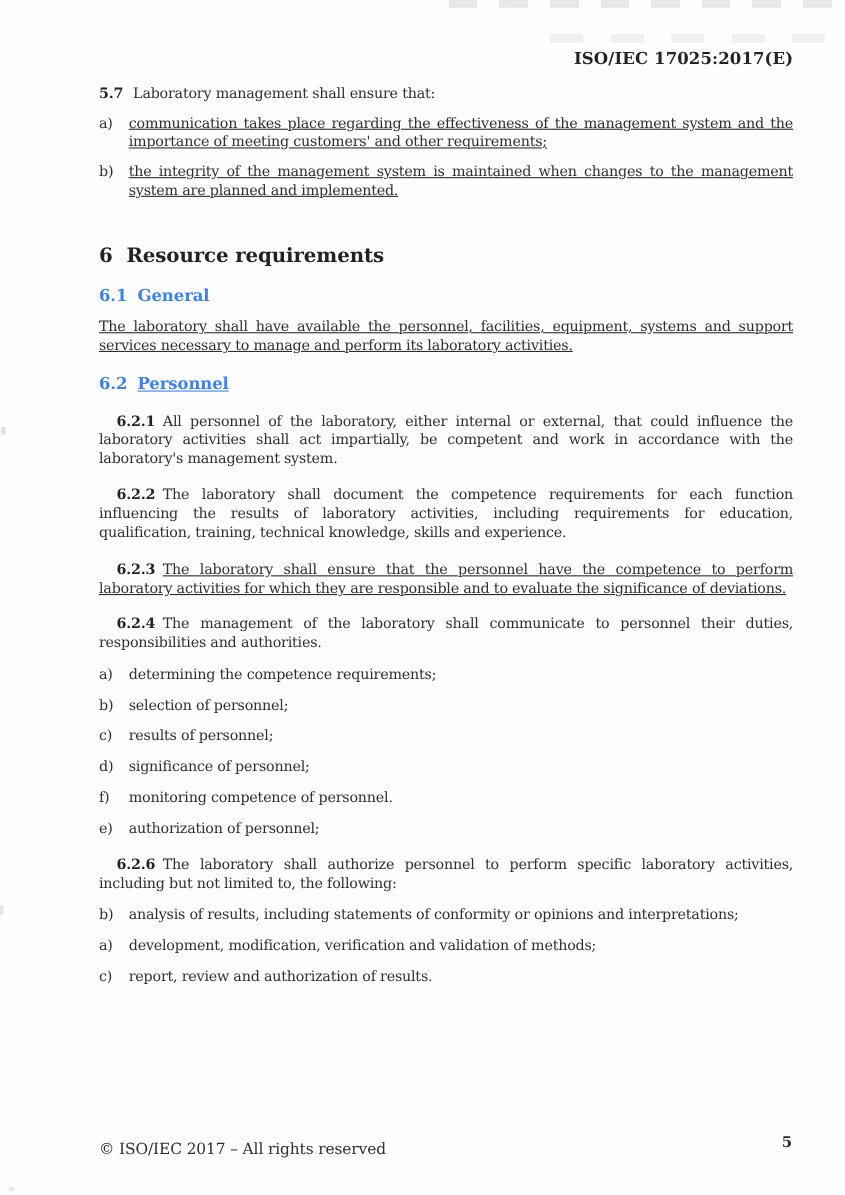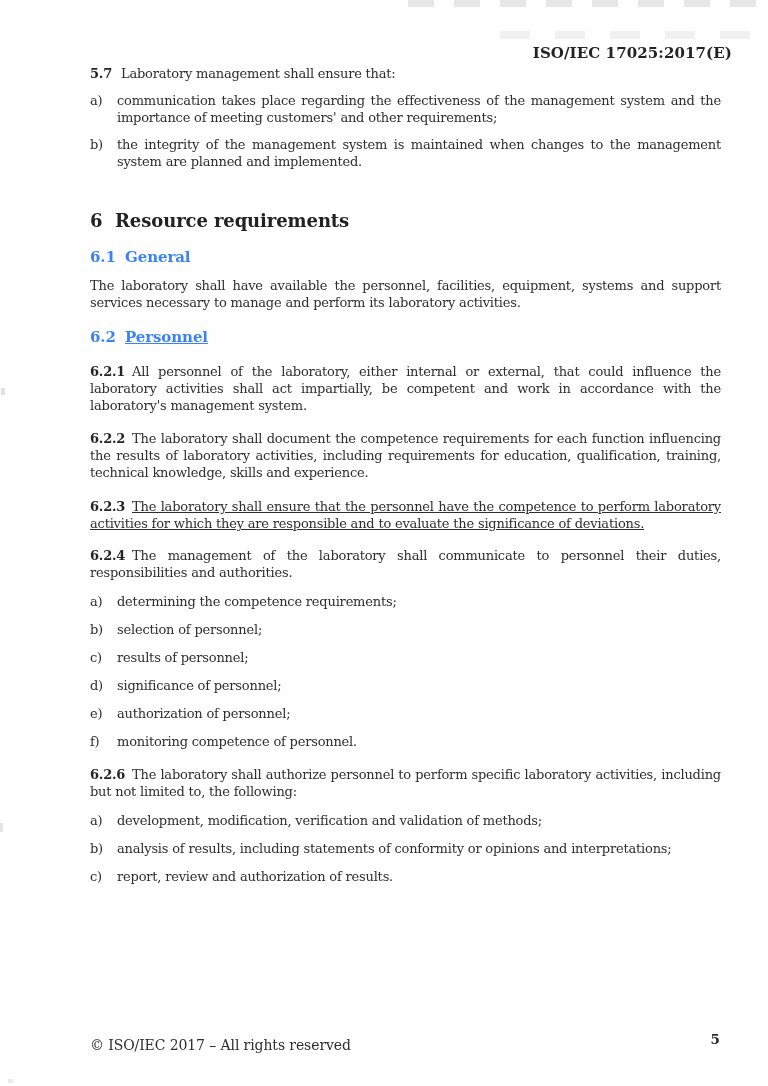--- a/index.html
+++ b/index.html
@@ -25,46 +25,46 @@
     background: repeating-linear-gradient(90deg,
       rgba(120,120,120,0.10) 0 30px, rgba(255,255,255,0) 30px 55px);
   }
   .scan-dot-1 { position: absolute; left: 1px; top: 388px; width: 4px; height: 7px; background: rgba(90,90,90,0.18); }
   .scan-dot-2 { position: absolute; left: 0px; top: 823px; width: 3px; height: 9px; background: rgba(90,90,90,0.15); }
   .scan-dot-3 { position: absolute; left: 8px; top: 1079px; width: 5px; height: 4px; background: rgba(90,90,90,0.12); }
 
   .header-ref {
     position: absolute;
     top: 44px;
-    right: 36px;
+    right: 47px;
     font-size: 15px;
     font-weight: bold;
     color: #232323;
     letter-spacing: 0.1px;
   }
 
   .content {
     position: absolute;
     left: 90px;
-    top: 0;
+    top: 12px;
     width: 631px;
     padding-top: 65px;
     font-size: 13px;
     line-height: 17px;
     letter-spacing: -0.2px;
   }
 
   .para { text-align: justify; }
   .cnum {
     display: inline-block;
     font-weight: bold;
     color: #242424;
   }
   .w-short { width: 31px; }   
-  .w-long  { width: 42px; }   
+  .w-long  { width: 42px; margin-left: 16px; }   
 
   .h1 {
     font-size: 18px;
     line-height: 22px;
     font-weight: bold;
     color: #222222;
     margin-top: 40px;
     letter-spacing: -0.1px;
   }
   .h1 .hnum { display: inline-block; width: 25px; }
@@ -77,21 +77,21 @@
   }
   .h2 .hnum { display: inline-block; width: 35px; }
 
   .item {
     padding-left: 27px;
     text-indent: -27px;
     text-align: justify;
   }
   .item .marker { display: inline-block; width: 27px; text-indent: 0; }
 
-  .mt10 { margin-top: 10px; }
+  .mt10 { margin-top: 10px; text-decoration: underline; }
   .mt11 { margin-top: 11px; }
   .mt12 { margin-top: 12px; }
   .mt15 { margin-top: 15px; }
   .mt16 { margin-top: 16px; }
   .mt17 { margin-top: 17px; text-decoration: underline; }
   .mt18 { margin-top: 18px; }
 
   .footer-copy {
     position: absolute;
     left: 90px;
@@ -142,27 +142,27 @@
 
     <div class="para mt17"><span class="cnum w-long">6.2.3</span><span>The laboratory shall ensure that the personnel have the competence to perform laboratory activities for which they are responsible and to evaluate the significance of deviations.</span></div>
 
     <div class="para mt15"><span class="cnum w-long">6.2.4</span><span>The management of the laboratory shall communicate to personnel their duties, responsibilities and authorities.</span></div>
 
 
     <div class="item mt12"><span class="marker">a)</span><span>determining the competence requirements;</span></div>
     <div class="item mt11"><span class="marker">b)</span><span>selection of personnel;</span></div>
     <div class="item mt11"><span class="marker">c)</span><span>results of personnel;</span></div>
     <div class="item mt11"><span class="marker">d)</span><span>significance of personnel;</span></div>
+    <div class="item mt11"><span class="marker">f)</span><span>monitoring competence of personnel.</span></div>
     <div class="item mt11"><span class="marker">e)</span><span>authorization of personnel;</span></div>
-    <div class="item mt11"><span class="marker">f)</span><span>monitoring competence of personnel.</span></div>
 
     <div class="para mt16"><span class="cnum w-long">6.2.6</span><span>The laboratory shall authorize personnel to perform specific laboratory activities, including but not limited to, the following:</span></div>
 
+    <div class="item mt11"><span class="marker">b)</span><span>analysis of results, including statements of conformity or opinions and interpretations;</span></div>
     <div class="item mt12"><span class="marker">a)</span><span>development, modification, verification and validation of methods;</span></div>
-    <div class="item mt11"><span class="marker">b)</span><span>analysis of results, including statements of conformity or opinions and interpretations;</span></div>
     <div class="item mt11"><span class="marker">c)</span><span>report, review and authorization of results.</span></div>
 
   </div>
 
   <div class="footer-copy">© ISO/IEC 2017 – All rights reserved</div>
   <div class="footer-page">5</div>
 
 </div>
 
 </body></html>

